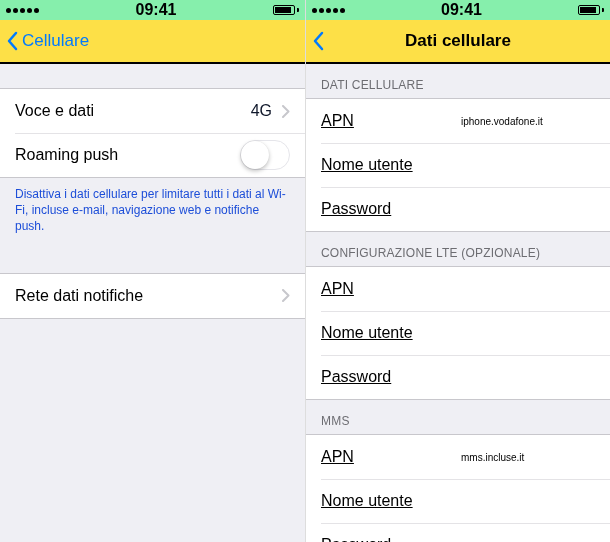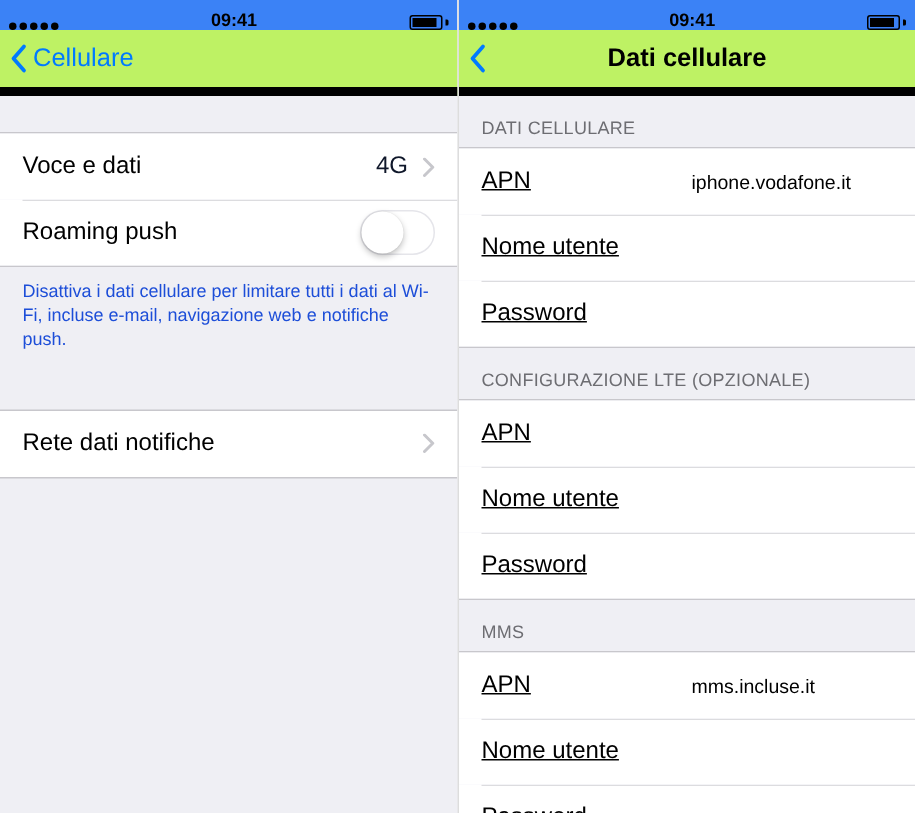--- a/index.html
+++ b/index.html
@@ -16,41 +16,41 @@
     height: 542px;
     background: #efeff4;
     display: flex;
     flex-direction: column;
     overflow: hidden;
   }
   .phone + .phone { border-left: 1px solid #ddd; }
   
   .status-bar {
     height: 20px;
-    background: #3b82f6;
-    display: flex;
-    align-items: flex-end;
+    background: #86efac;
+    display: flex;
+    align-items: center;
     justify-content: space-between;
     padding: 0 6px;
-    font-size: 12px;
+    font-size: 16px;
     font-weight: 600;
     color: #000;
   }
   .status-left, .status-right { display: flex; align-items: center; gap: 3px; }
   .dots { display: flex; gap: 2px; }
   .dot { width: 5px; height: 5px; border-radius: 50%; background: #000; }
   .batt { display:flex; align-items:center; gap:2px;}
   .batt-body { width: 22px; height:10px; border:1px solid #000; border-radius:2px; position:relative;}
   .batt-fill { position:absolute; left:1px; top:1px; bottom:1px; width: 80%; background:#000;}
   .batt-tip { width:2px; height:4px; background:#000; border-radius:0 1px 1px 0;}
   
   .nav-bar {
     height: 44px;
-    background: #bef264;
-    border-bottom: 6px solid #000000;
+    background: #fde047;
+    border-bottom: 2px solid #000000;
     display: flex;
     align-items: center;
     position: relative;
     padding: 0 6px;
   }
   .nav-back { display:flex; align-items:center; color:#007aff; font-size:17px; font-weight:400; cursor:pointer; z-index:2;}
   .nav-title { position:absolute; left:0; right:0; text-align:center; font-size:17px; font-weight:600; color:#000;}
   .chev { margin-right:4px; }
   
   .content { flex:1; overflow:hidden; }
@@ -77,21 +77,21 @@
   .group .cell:not(:first-child)::before {
     content:"";
     position:absolute;
     left:15px; right:0; top:0;
     height:1px;
     background:#c8c7cc;
     transform: scaleY(0.5);
   }
   .group { border-top:1px solid #c8c7cc; border-bottom:1px solid #c8c7cc;}
   .cell .value { color:#0f172a; font-size:16px; display:flex; align-items:center; gap:10px;}
-  .cell .value-dark { color:#000; font-size:13px;}
+  .cell .value-dark { color:#000; font-size:10px;}
   .chev-r { color:#c7c7cc; }
   .footer-note { font-size:12px; color:#1d4ed8; padding: 8px 15px 14px; line-height:1.35;}
   
   .toggle { width:50px; height:30px; border-radius:15px; background:#fff; border:1px solid #e5e5ea; position:relative;}
   .toggle-knob { position:absolute; width:28px; height:28px; border-radius:50%; background:#fff; top:0; left:0; box-shadow:0 2px 4px rgba(0,0,0,0.25), 0 0 1px rgba(0,0,0,0.1);}
   .input-value { flex:1; text-align:left; padding-left: 40px; font-size:15px;}
   .label-field { min-width: 100px; text-decoration: underline;}
 </style>
 </head>
 <body>

